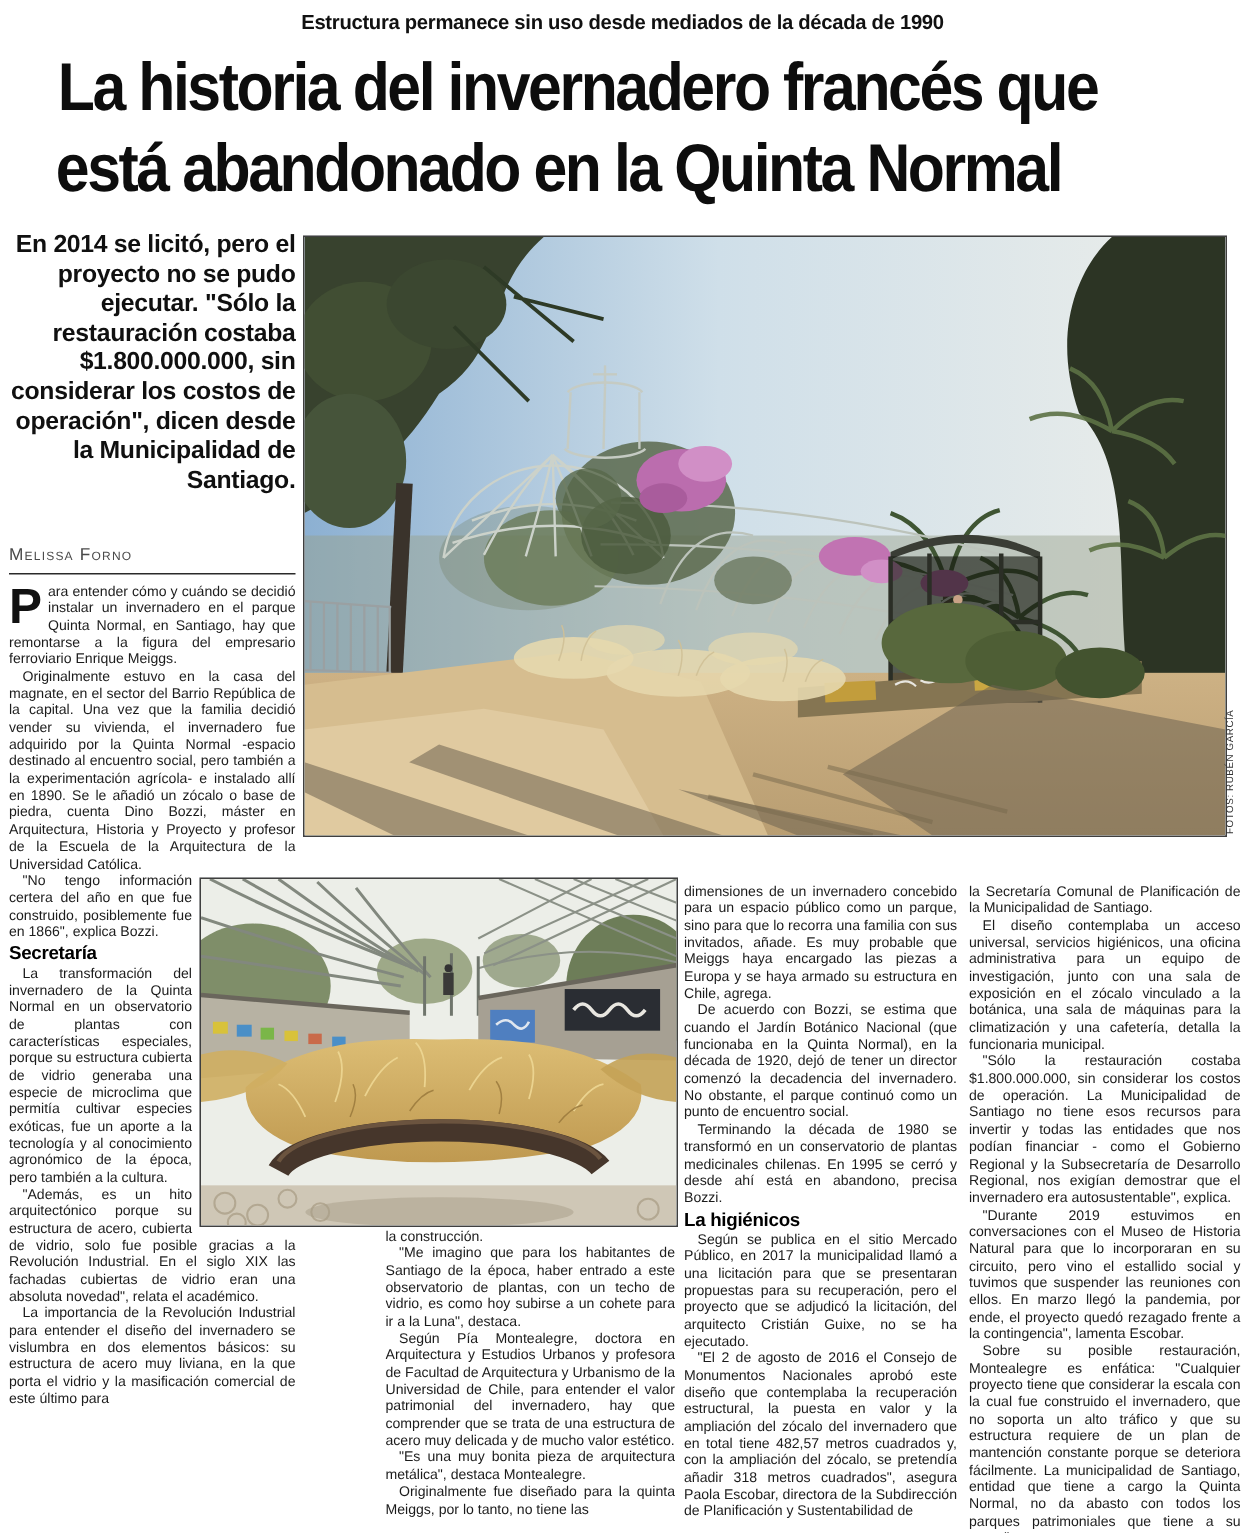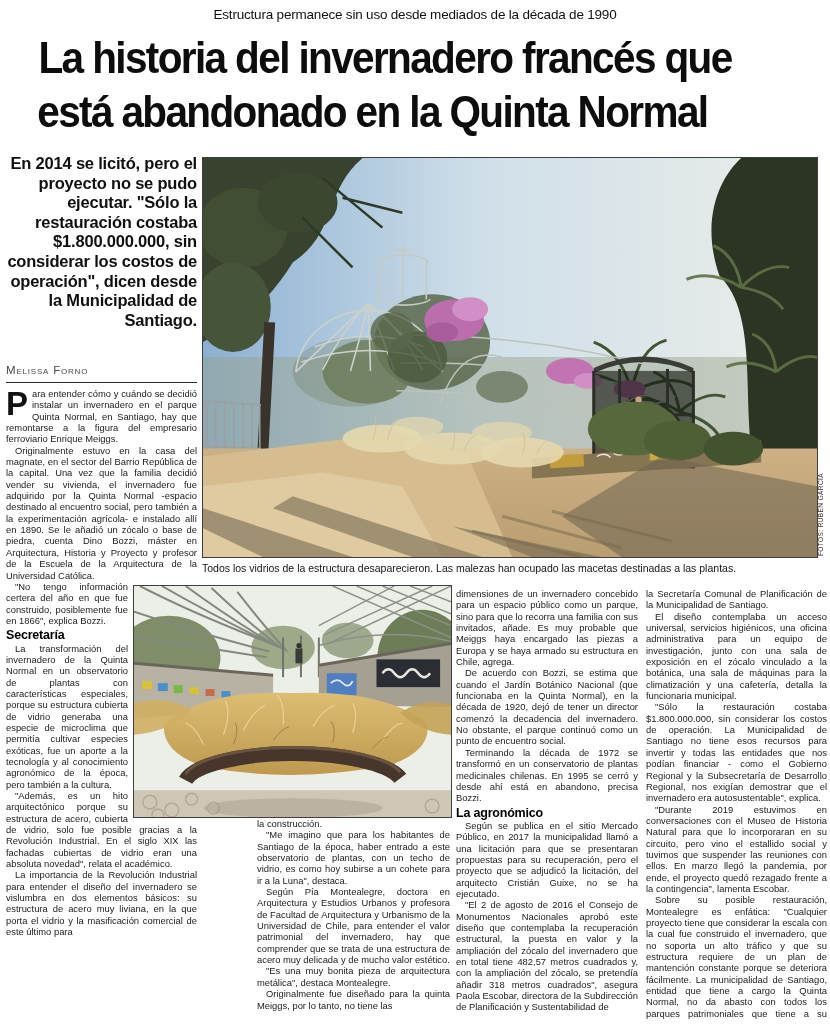--- a/index.html
+++ b/index.html
@@ -4,21 +4,21 @@
 <style>
   html,body{margin:0;padding:0;background:#e9e9e9;}
   .page{
     position:relative;width:830px;height:1024px;margin:0 auto;
     background:#ffffff;overflow:hidden;
     font-family:"Liberation Sans",sans-serif;color:#1c1c1c;
   }
   
   .kicker{
     position:absolute;top:7px;left:0;width:830px;text-align:center;
-    font-size:13.5px;font-weight:400;letter-spacing:-0.2px;color:#111;
+    font-size:13.5px;font-weight:700;letter-spacing:-0.2px;color:#111;
   }
   .headline{
     position:absolute;top:33px;left:0;width:830px;margin:0;text-align:left;
     font-weight:700;color:#0d0d0d;
   }
   .hl-row{display:block;line-height:49px;}
   .hl-line{
     display:inline-block;white-space:nowrap;font-size:45px;letter-spacing:-1.8px;
     transform:scaleX(.9);transform-origin:center center;
   }
@@ -225,21 +225,20 @@
       </g>
       <g stroke="#77684d" stroke-width="3" opacity="0.5">
         <line x1="300" y1="360" x2="420" y2="392"></line>
         <line x1="270" y1="375" x2="380" y2="401"></line>
         <line x1="350" y1="355" x2="470" y2="385"></line>
       </g>
     </svg>
   </div>
 
   <div class="credit">FOTOS: RUBÉN GARCÍA</div>
-  <div class="caption">Todos los vidrios de la estructura desaparecieron. Las malezas han ocupado las macetas destinadas a las plantas.</div>
 
   <div class="photo photo2">
     <svg viewBox="0 0 319 233" preserveAspectRatio="none">
       <defs>
         <linearGradient id="grass2" x1="0" y1="0" x2="0" y2="1">
           <stop offset="0" stop-color="#dcbd74"></stop>
           <stop offset="1" stop-color="#bf9950"></stop>
         </linearGradient>
       </defs>
       <rect width="319" height="233" fill="#eceee8"></rect>
@@ -340,22 +339,22 @@
     <p class="noindent">la construcción.</p>
     <p>"Me imagino que para los habitantes de Santiago de la época, haber entrado a este observatorio de plantas, con un techo de vidrio, es como hoy subirse a un cohete para ir a la Luna", destaca.</p>
     <p>Según Pía Montealegre, doctora en Arquitectura y Estudios Urbanos y profesora de Facultad de Arquitectura y Urbanismo de la Universidad de Chile, para entender el valor patrimonial del invernadero, hay que comprender que se trata de una estructura de acero muy delicada y de mucho valor estético.</p>
     <p>"Es una muy bonita pieza de arquitectura metálica", destaca Montealegre.</p>
     <p>Originalmente fue diseñado para la quinta Meiggs, por lo tanto, no tiene las</p>
   </div>
 
   <div class="col col3">
     <p class="noindent">dimensiones de un invernadero concebido para un espacio público como un parque, sino para que lo recorra una familia con sus invitados, añade. Es muy probable que Meiggs haya encargado las piezas a Europa y se haya armado su estructura en Chile, agrega.</p>
     <p>De acuerdo con Bozzi, se estima que cuando el Jardín Botánico Nacional (que funcionaba en la Quinta Normal), en la década de 1920, dejó de tener un director comenzó la decadencia del invernadero. No obstante, el parque continuó como un punto de encuentro social.</p>
-    <p>Terminando la década de 1972 se transformó en un conservatorio de plantas medicinales chilenas. En 1995 se cerró y desde ahí está en abandono, precisa Bozzi.</p>
-    <div class="subhead">La agronómico</div>
+    <p>Terminando la década de 1980 se transformó en un conservatorio de plantas medicinales chilenas. En 1995 se cerró y desde ahí está en abandono, precisa Bozzi.</p>
+    <div class="subhead">La higiénicos</div>
     <p>Según se publica en el sitio Mercado Público, en 2017 la municipalidad llamó a una licitación para que se presentaran propuestas para su recuperación, pero el proyecto que se adjudicó la licitación, del arquitecto Cristián Guixe, no se ha ejecutado.</p>
     <p>"El 2 de agosto de 2016 el Consejo de Monumentos Nacionales aprobó este diseño que contemplaba la recuperación estructural, la puesta en valor y la ampliación del zócalo del invernadero que en total tiene 482,57 metros cuadrados y, con la ampliación del zócalo, se pretendía añadir 318 metros cuadrados", asegura Paola Escobar, directora de la Subdirección de Planificación y Sustentabilidad de</p>
   </div>
 
   <div class="col col4">
     <p class="noindent">la Secretaría Comunal de Planificación de la Municipalidad de Santiago.</p>
     <p>El diseño contemplaba un acceso universal, servicios higiénicos, una oficina administrativa para un equipo de investigación, junto con una sala de exposición en el zócalo vinculado a la botánica, una sala de máquinas para la climatización y una cafetería, detalla la funcionaria municipal.</p>
     <p>"Sólo la restauración costaba $1.800.000.000, sin considerar los costos de operación. La Municipalidad de Santiago no tiene esos recursos para invertir y todas las entidades que nos podían financiar - como el Gobierno Regional y la Subsecretaría de Desarrollo Regional, nos exigían demostrar que el invernadero era autosustentable", explica.</p>
     <p>"Durante 2019 estuvimos en conversaciones con el Museo de Historia Natural para que lo incorporaran en su circuito, pero vino el estallido social y tuvimos que suspender las reuniones con ellos. En marzo llegó la pandemia, por ende, el proyecto quedó rezagado frente a la contingencia", lamenta Escobar.</p>
     <p>Sobre su posible restauración, Montealegre es enfática: "Cualquier proyecto tiene que considerar la escala con la cual fue construido el invernadero, que no soporta un alto tráfico y que su estructura requiere de un plan de mantención constante porque se deteriora fácilmente. La municipalidad de Santiago, entidad que tiene a cargo la Quinta Normal, no da abasto con todos los parques patrimoniales que tiene a su cargo".</p>

